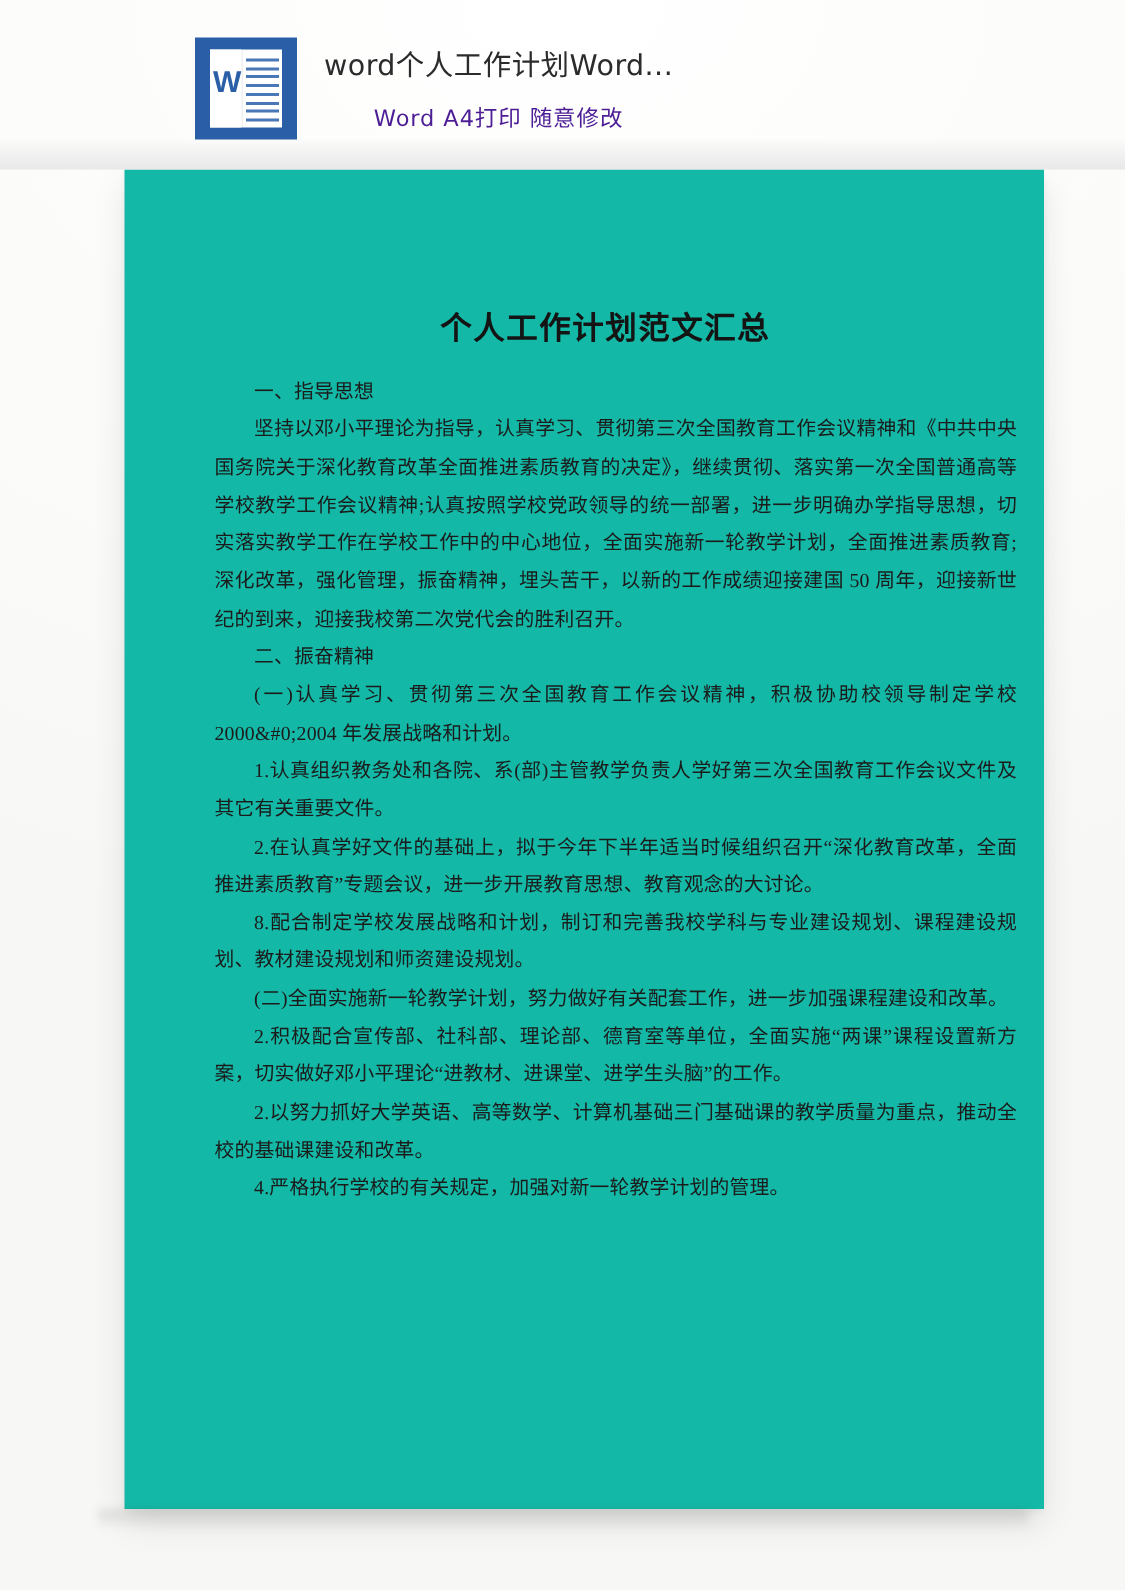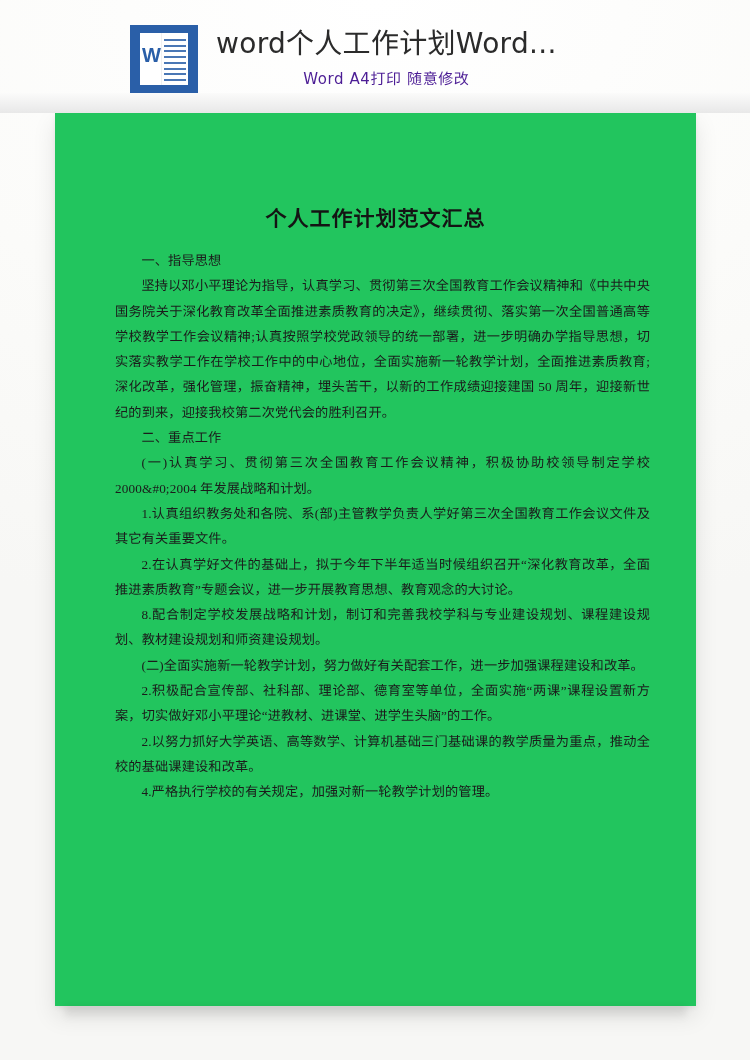--- a/index.html
+++ b/index.html
@@ -125,21 +125,21 @@
     background: #2a5fa8;
   }
   .word-icon .notch-top { top: 3px; }
   .word-icon .notch-bottom { bottom: 3px; }
 
   .header-text {
     padding-top: 2px;
   }
   .doc-title {
     font-family: "DejaVu Sans", "Liberation Sans", sans-serif;
-    font-size: 28px;
+    font-size: 19px;
     line-height: 34px;
     color: #2b2b2b;
     white-space: nowrap;
     letter-spacing: .3px;
   }
   .doc-subtitle {
     margin-top: 9px;
     font-family: "DejaVu Sans", "Liberation Sans", sans-serif;
     font-size: 15px;
     line-height: 18px;
@@ -153,24 +153,25 @@
     position: absolute;
     left: 55px;
     top: 113px;
     width: 641px;
     height: 893px;
     z-index: 2;
   }
   .paper {
     position: absolute;
     inset: 0;
-    background: #22c55e;
+    background: #14b8a6;
     box-shadow:
       0 2px 5px rgba(0,0,0,0.06),
       0 10px 22px rgba(0,0,0,0.10);
+    margin-left: 28px;
   }
 
   .page-body {
     position: absolute;
     left: 0;
     top: 0;
     width: 641px;
     height: 893px;
     padding: 0;
     box-sizing: border-box;
@@ -251,21 +252,21 @@
   </div>
 
   <div class="paper-wrap">
     <div class="paper-bottom-shadow"></div>
     <div class="paper">
       <div class="page-body">
         <h1 class="doc-heading">个人工作计划范文汇总</h1>
         <div class="doc-text">
             <p>一、指导思想</p>
             <p>坚持以邓小平理论为指导，认真学习、贯彻第三次全国教育工作会议精神和《中共中央国务院关于深化教育改革全面推进素质教育的决定》，继续贯彻、落实第一次全国普通高等学校教学工作会议精神;认真按照学校党政领导的统一部署，进一步明确办学指导思想，切实落实教学工作在学校工作中的中心地位，全面实施新一轮教学计划，全面推进素质教育;深化改革，强化管理，振奋精神，埋头苦干，以新的工作成绩迎接建国 50 周年，迎接新世纪的到来，迎接我校第二次党代会的胜利召开。</p>
-            <p>二、重点工作</p>
+            <p>二、振奋精神</p>
             <p>(一)认真学习、贯彻第三次全国教育工作会议精神，积极协助校领导制定学校 2000&amp;#0;2004 年发展战略和计划。</p>
             <p>1.认真组织教务处和各院、系(部)主管教学负责人学好第三次全国教育工作会议文件及其它有关重要文件。</p>
             <p>2.在认真学好文件的基础上，拟于今年下半年适当时候组织召开“深化教育改革，全面推进素质教育”专题会议，进一步开展教育思想、教育观念的大讨论。</p>
             <p>8.配合制定学校发展战略和计划，制订和完善我校学科与专业建设规划、课程建设规划、教材建设规划和师资建设规划。</p>
             <p>(二)全面实施新一轮教学计划，努力做好有关配套工作，进一步加强课程建设和改革。</p>
             <p>2.积极配合宣传部、社科部、理论部、德育室等单位，全面实施“两课”课程设置新方案，切实做好邓小平理论“进教材、进课堂、进学生头脑”的工作。</p>
             <p>2.以努力抓好大学英语、高等数学、计算机基础三门基础课的教学质量为重点，推动全校的基础课建设和改革。</p>
             <p>4.严格执行学校的有关规定，加强对新一轮教学计划的管理。</p>
           </div>
       </div>

